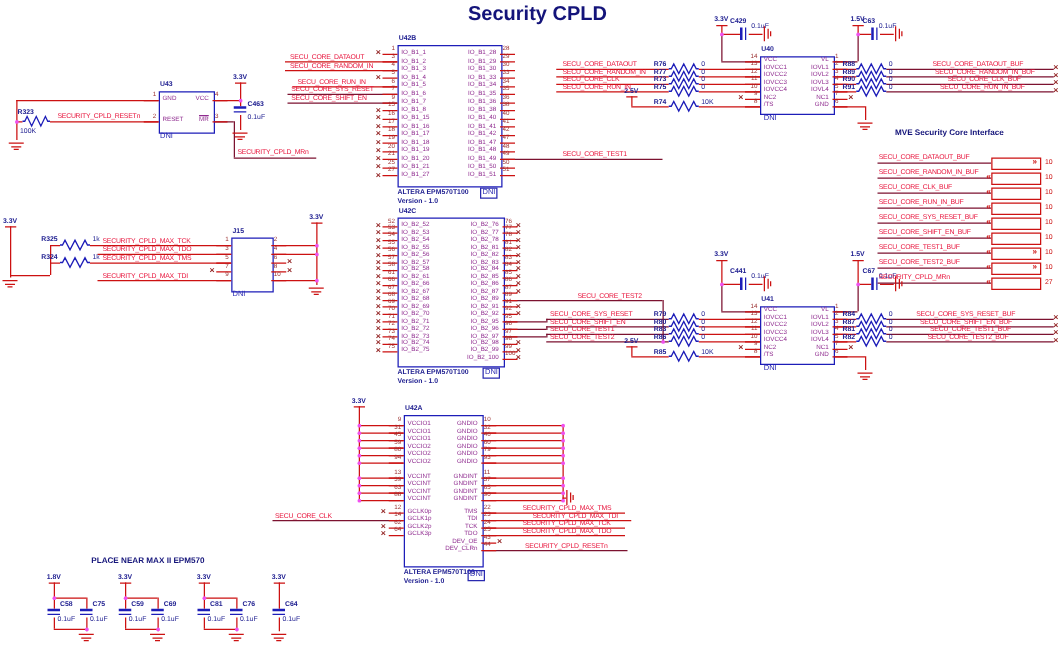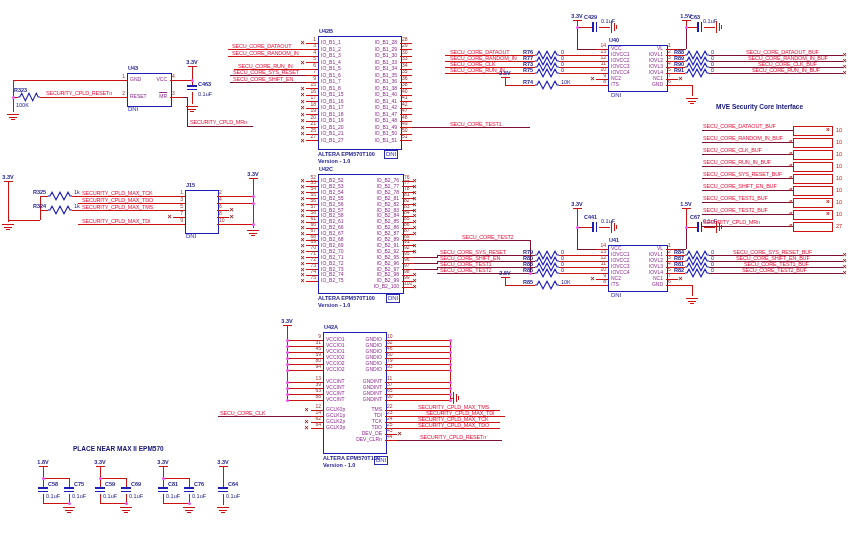--- a/index.html
+++ b/index.html
@@ -22,20 +22,21 @@
   .seg{position:absolute;}
   .icbox{position:absolute;border:1px solid #1d1db8;background:#fff;}
   .opbox{position:absolute;border:1px solid #cc1111;background:#fff;}
   .dot{position:absolute;width:3px;height:3px;border-radius:2px;background:#f050f0;}
   svg{position:absolute;overflow:visible;}
 </style>
 </head>
 <body>
 
 <div id="c">
+  <div class="t title" style="left:350px;top:3px;width:160px;">Security CPLD</div>
   <div class="t sub" style="left:716px;top:103px;">MVE Security Core Interface</div>
   <div class="t sub" style="left:73px;top:445px;">PLACE NEAR MAX II EPM570</div>
 <div class="seg" style="left: 13px; top: 79.5px; width: 114px; height: 1px; background: rgb(204, 17, 17);"></div>
     <div class="seg" style="left: 12.5px; top: 80px; width: 1px; height: 32px; background: rgb(204, 17, 17);"></div>
     <div class="seg" style="left: 13px; top: 96.5px; width: 5px; height: 1px; background: rgb(204, 17, 17);"></div>
     <div class="seg" style="left: 40px; top: 96.5px; width: 87px; height: 1px; background: rgb(204, 17, 17);"></div>
     <div class="seg" style="left: 170px; top: 79.5px; width: 22px; height: 1px; background: rgb(204, 17, 17);"></div>
     <div class="seg" style="left: 191.5px; top: 66px; width: 1px; height: 14px; background: rgb(204, 17, 17);"></div>
     <div class="seg" style="left: 191.5px; top: 80px; width: 1px; height: 5px; background: rgb(204, 17, 17);"></div>
     <div class="seg" style="left: 191.5px; top: 92px; width: 1px; height: 12px; background: rgb(204, 17, 17);"></div>

